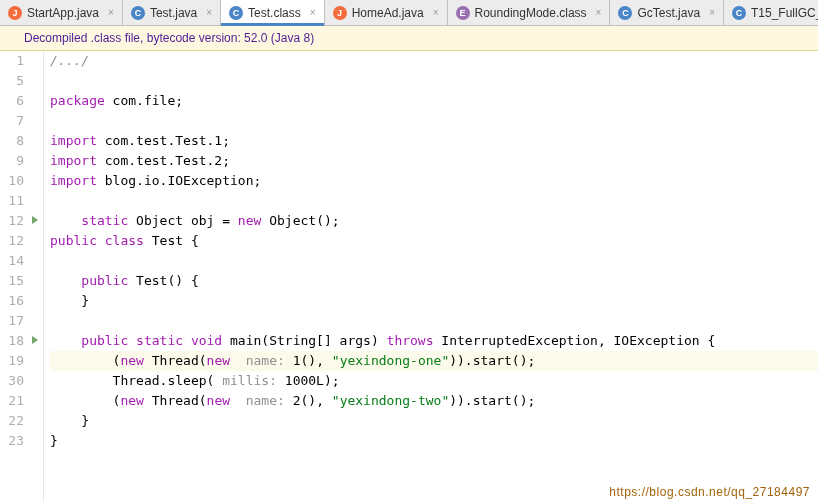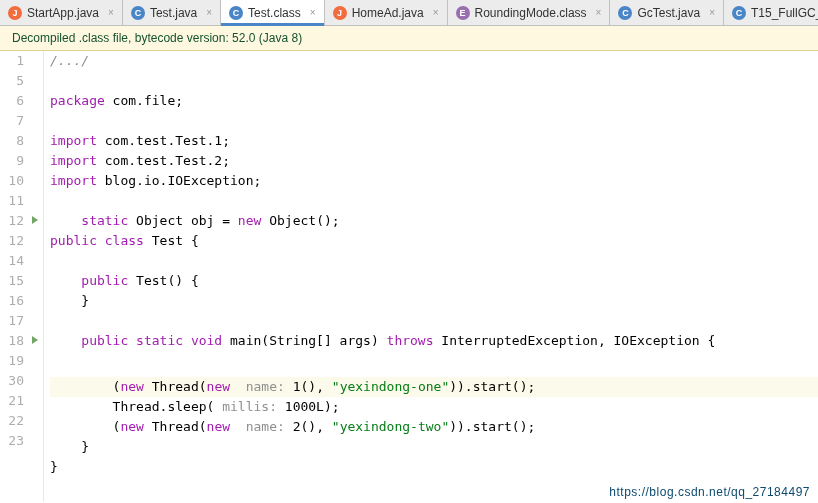--- a/index.html
+++ b/index.html
@@ -6,35 +6,35 @@
 body { font-family:-apple-system,"Helvetica Neue",Arial,sans-serif; font-size:12px; background:#fff; width:818px; height:503px; overflow:hidden; position:relative; }
 .tabs { display:flex; height:26px; background:#ececec; border-bottom:1px solid #c0c0c0; }
 .tab { display:flex; align-items:center; padding:0 8px; border-right:1px solid #c0c0c0; cursor:pointer; gap:5px; font-size:12px; color:#333; height:100%; position:relative; }
 .tab.active { background:#ffffff; }
 .tab.active::after { content:""; position:absolute; left:0; right:0; bottom:-1px; height:3px; background:#4a86c7; }
 .tab .close { font-size:10px; color:#999; margin-left:4px; }
 .icon { width:14px; height:14px; border-radius:50%; display:inline-flex; align-items:center; justify-content:center; font-size:9px; font-weight:bold; color:#fff; }
 .icon.j { background:#f36c3d; }
 .icon.c { background:#4a86c7; }
 .icon.e { background:#9a6fb0; }
-.banner { background:#fff8e1; color:#14532d; padding:5px 12px; font-size:12px; border-bottom:1px solid #e0d590; }
+.banner { background:#fff8e1; color:#4c1d95; padding:5px 24px; font-size:12px; border-bottom:1px solid #e0d590; }
 .editor { display:flex; height:calc(100% - 52px); font-family:Menlo,Monaco,Consolas,monospace; font-size:13px; line-height:20px; }
 .gutter { width:30px; text-align:right; padding-right:6px; color:#adadad; background:#ffffff; user-select:none; }
 .gutter .ln { height:20px; }
 .gutter2 { width:14px; background:#ffffff; position:relative; border-right:1px solid #e8e8e8;}
 .gutter2 .mark { position:absolute; left:2px; width:10px; height:10px; }
 .tri { width:0; height:0; border-left:6px solid #74a567; border-top:4px solid transparent; border-bottom:4px solid transparent; }
 .code { flex:1; padding-left:6px; position:relative; }
 .code .line { height:20px; white-space:pre; }
-.code .line.hl { background:#fcfaea;margin-top:26px; }
+.code .line.hl { background:#fcfaea; }
 .kw { color:#a21caf; }
 .str { color:#067d17; }
 .cmt { color:#8c8c8c; font-style:italic; }
 .hint { color:#909090; font-style:normal; }
-.watermark { position:absolute; bottom:4px; right:8px; color:#0c4a6e; font-size:12px; letter-spacing:0.5px; pointer-events:none;}
+.watermark { position:absolute; bottom:4px; right:8px; color:#a16207; font-size:12px; letter-spacing:0.5px; pointer-events:none;}
 </style>
 </head>
 <body>
 
 <div class="tabs">
   <div class="tab">
       <span class="icon j">J</span>
       <span>StartApp.java</span>
       <span class="close">×</span>
     </div>

